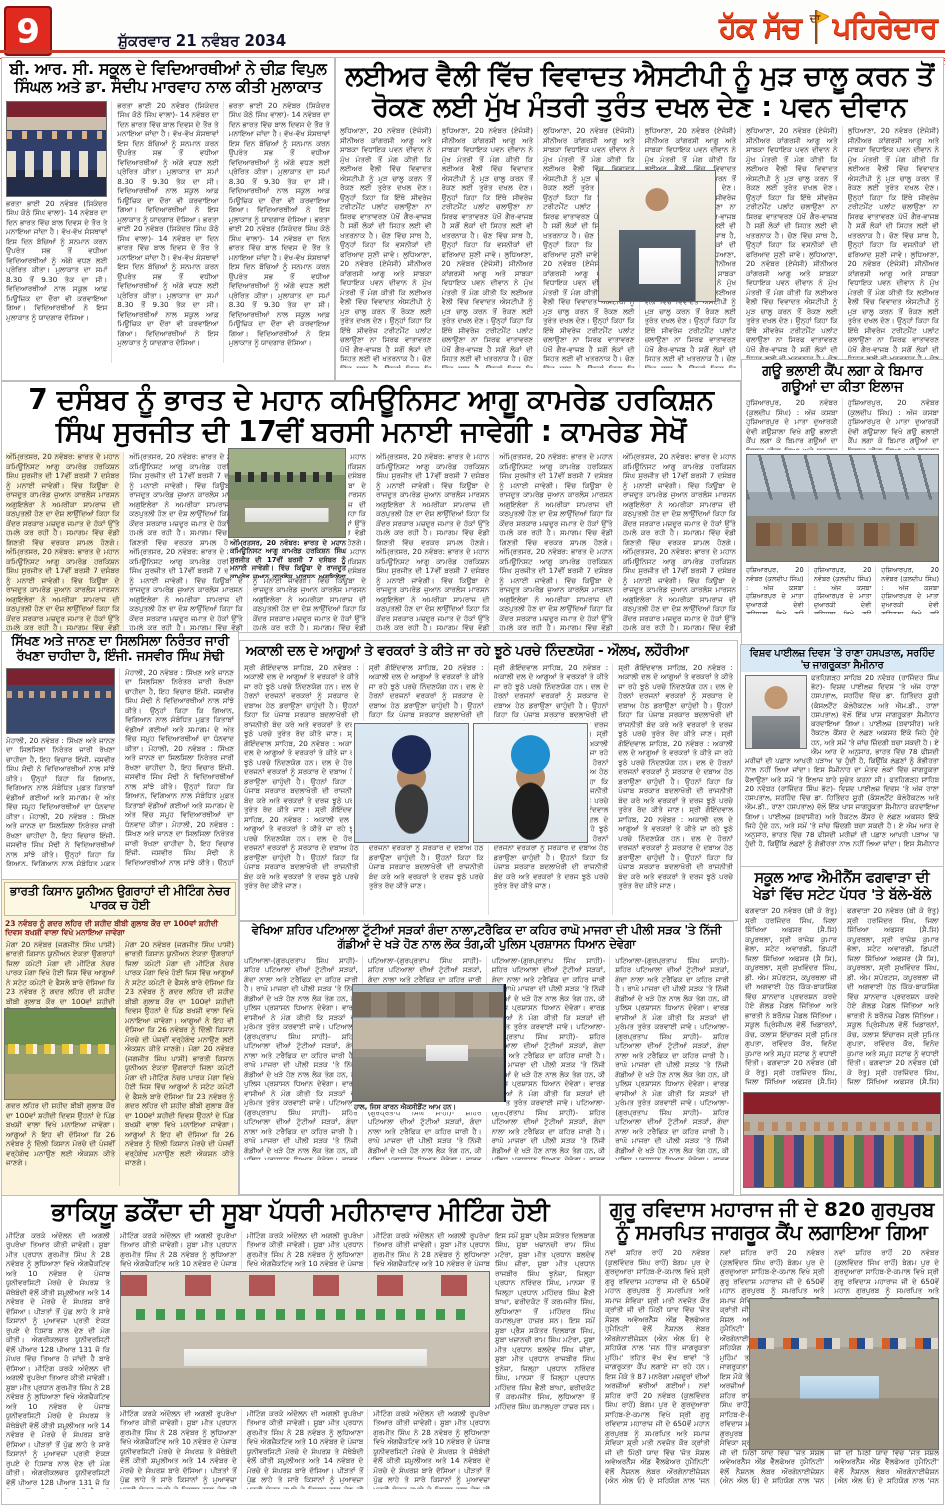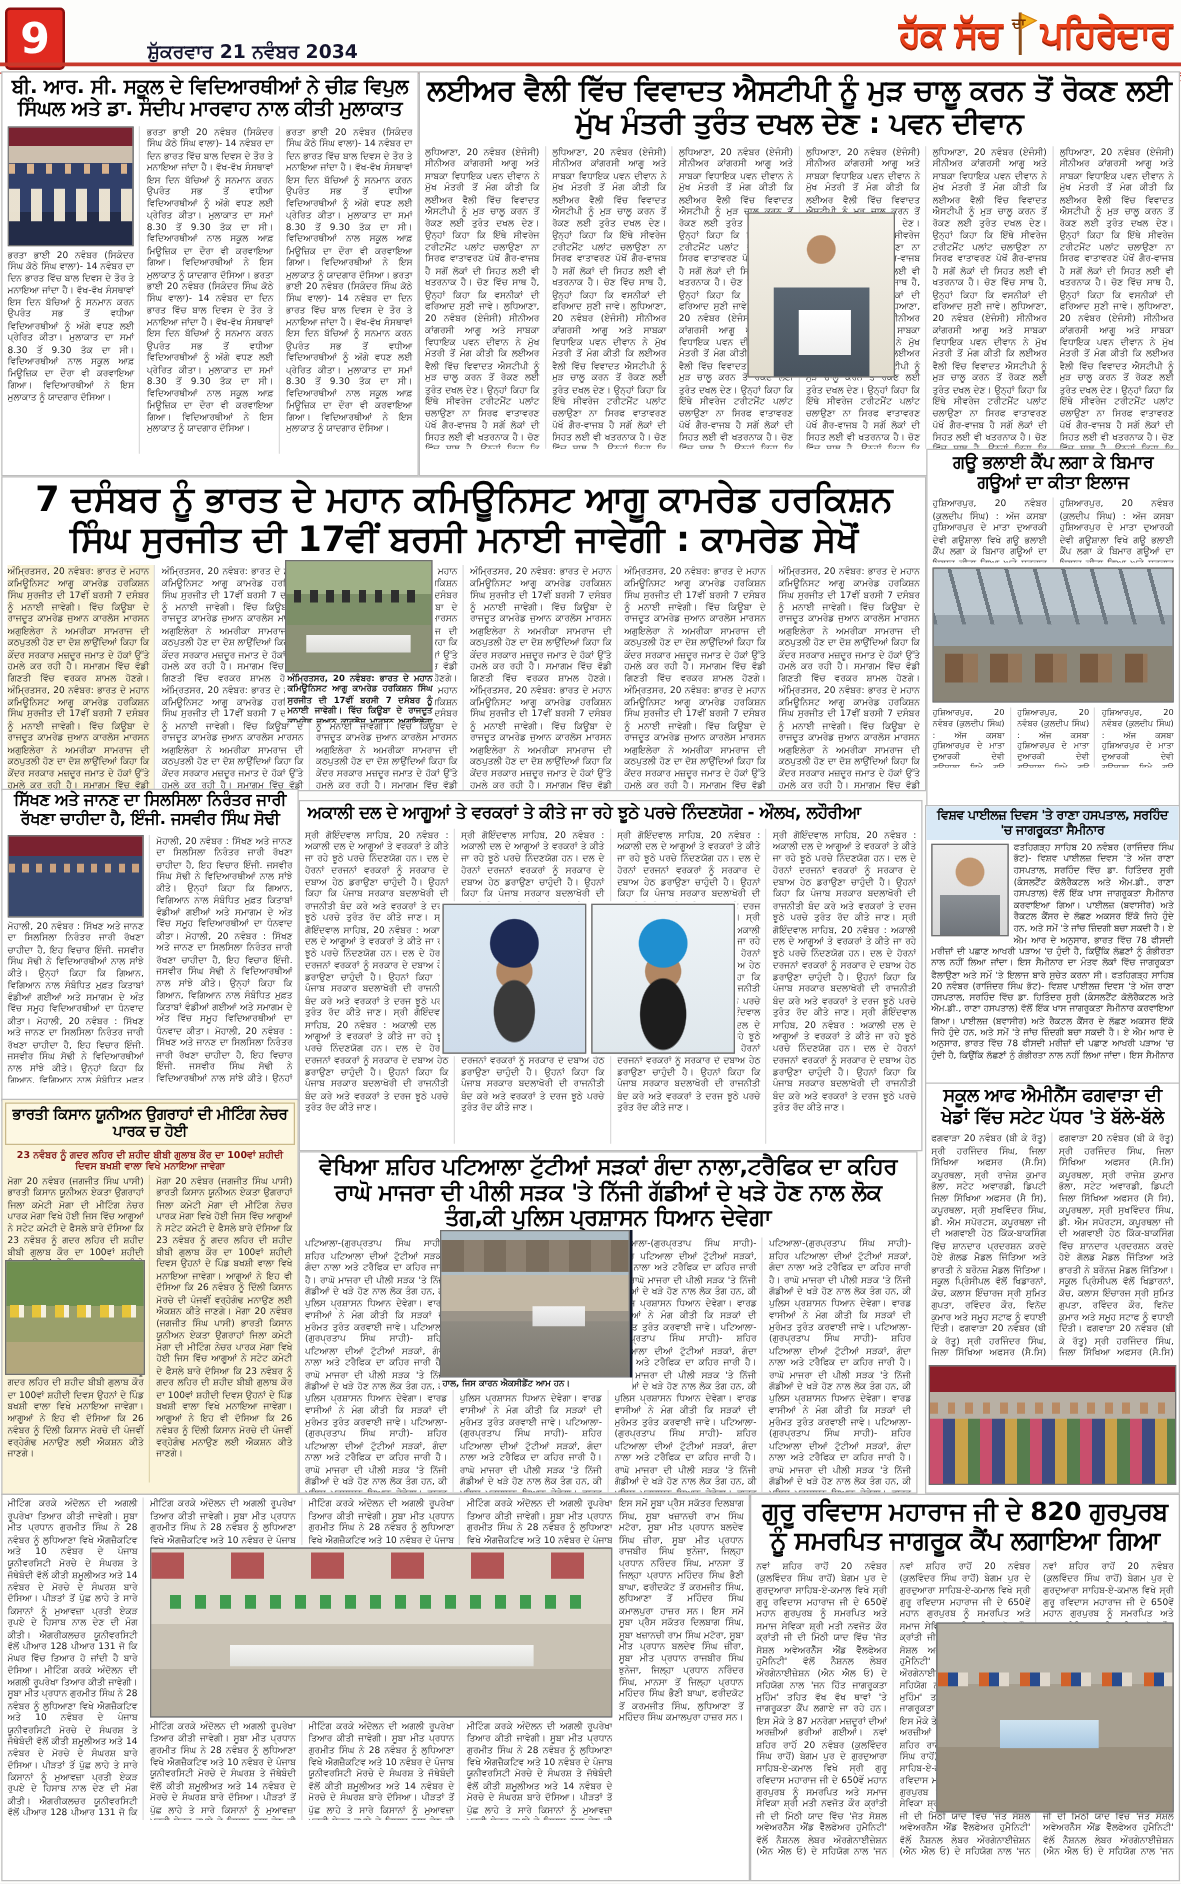--- a/index.html
+++ b/index.html
@@ -22,30 +22,30 @@
   
   .art{position:absolute;box-shadow:0 0 0 1px #bdbdbd;background:#fff;overflow:hidden}
   .hl{font-weight:bold;color:#050505;text-align:center;line-height:1.15;letter-spacing:-.3px;padding:2px 4px}
   .cols{display:flex;gap:5px;padding:2px 4px;overflow:hidden}
   .tcol{flex:1;font-size:7.2px;line-height:1.32;text-align:justify;overflow:hidden;
         border-right:1px solid #dcdcdc;padding-right:4px;color:#1c1c1c}
   .tcol:last-child{border-right:none;padding-right:0}
   .photo{border:1px solid #6f6f6f;background-color:#b5b5b5;background-repeat:no-repeat;box-sizing:border-box}
   .abs{position:absolute}
   .cap{font-size:6.8px;font-weight:bold;line-height:1.25;background:#fff;padding:1px 2px;text-align:justify}
-  .subhead{font-size:7.6px;font-weight:bold;color:#7c1212;text-align:center;padding:1px 3px;line-height:1.2}
+  .subhead{font-size:7.6px;font-weight:bold;color:#7c1212;padding:1px 3px;line-height:1.2}
   
   .hl-a1{font-size:16px}
-  .hl-a2{font-size:23px}
+  .hl-a2{font-size:27px}
   .hl-a3{font-size:28px}
   .hl-a4{font-size:14px}
   .hl-a5{font-size:13.5px;text-align:left;padding-left:6px}
   .hl-a6{font-size:13px}
   .hl-a7{font-size:12px;border:1px solid #c9b98a;background:#fdf8e3;margin:2px}
-  .hl-a8{font-size:18px}
+  .hl-a8{font-size:12px}
   .hl-rana{font-size:10px;background:#d9e9f6}
   .hl-a9{font-size:14.5px}
   .hl-a10{font-size:25px}
   .hl-a11{font-size:20px}
   .bg-cream{background:#fbf4da}
   
   .ph1{background-image:
     repeating-linear-gradient(90deg,rgba(243,234,214,.95) 0 9px,rgba(50,64,107,0) 9px 18px),
     repeating-linear-gradient(90deg,#d9b38e 0 5px,rgba(0,0,0,0) 5px 15px),
     linear-gradient(180deg,#7a2230 0 16%,#cdbfae 16% 30%,#31406a 30% 72%,#232c48 72% 100%);
@@ -258,20 +258,21 @@
       <div class="tcol">ਪਟਿਆਲਾ-(ਗੁਰਪ੍ਰਤਾਪ ਸਿੰਘ ਸਾਹੀ)- ਸ਼ਹਿਰ ਪਟਿਆਲਾ ਦੀਆਂ ਟੁੱਟੀਆਂ ਸੜਕਾਂ, ਗੰਦਾ ਨਾਲਾ ਅਤੇ ਟਰੈਫਿਕ ਦਾ ਕਹਿਰ ਜਾਰੀ ਹੈ। ਰਾਘੋ ਮਾਜਰਾ ਦੀ ਪੀਲੀ ਸੜਕ 'ਤੇ ਨਿੱਜੀ ਗੱਡੀਆਂ ਦੇ ਖੜੇ ਹੋਣ ਨਾਲ ਲੋਕ ਤੰਗ ਹਨ, ਕੀ ਪੁਲਿਸ ਪ੍ਰਸ਼ਾਸਨ ਧਿਆਨ ਦੇਵੇਗਾ। ਵਾਰਡ ਵਾਸੀਆਂ ਨੇ ਮੰਗ ਕੀਤੀ ਕਿ ਸੜਕਾਂ ਦੀ ਮੁਰੰਮਤ ਤੁਰੰਤ ਕਰਵਾਈ ਜਾਵੇ। ਪਟਿਆਲਾ-(ਗੁਰਪ੍ਰਤਾਪ ਸਿੰਘ ਸਾਹੀ)- ਸ਼ਹਿਰ ਪਟਿਆਲਾ ਦੀਆਂ ਟੁੱਟੀਆਂ ਸੜਕਾਂ, ਗੰਦਾ ਨਾਲਾ ਅਤੇ ਟਰੈਫਿਕ ਦਾ ਕਹਿਰ ਜਾਰੀ ਹੈ। ਰਾਘੋ ਮਾਜਰਾ ਦੀ ਪੀਲੀ ਸੜਕ 'ਤੇ ਨਿੱਜੀ ਗੱਡੀਆਂ ਦੇ ਖੜੇ ਹੋਣ ਨਾਲ ਲੋਕ ਤੰਗ ਹਨ, ਕੀ ਪੁਲਿਸ ਪ੍ਰਸ਼ਾਸਨ ਧਿਆਨ ਦੇਵੇਗਾ। ਵਾਰਡ ਵਾਸੀਆਂ ਨੇ ਮੰਗ ਕੀਤੀ ਕਿ ਸੜਕਾਂ ਦੀ ਮੁਰੰਮਤ ਤੁਰੰਤ ਕਰਵਾਈ ਜਾਵੇ। ਪਟਿਆਲਾ-(ਗੁਰਪ੍ਰਤਾਪ ਸਿੰਘ ਸਾਹੀ)- ਸ਼ਹਿਰ ਪਟਿਆਲਾ ਦੀਆਂ ਟੁੱਟੀਆਂ ਸੜਕਾਂ, ਗੰਦਾ ਨਾਲਾ ਅਤੇ ਟਰੈਫਿਕ ਦਾ ਕਹਿਰ ਜਾਰੀ ਹੈ। ਰਾਘੋ ਮਾਜਰਾ ਦੀ ਪੀਲੀ ਸੜਕ 'ਤੇ ਨਿੱਜੀ ਗੱਡੀਆਂ ਦੇ ਖੜੇ ਹੋਣ ਨਾਲ ਲੋਕ ਤੰਗ ਹਨ, ਕੀ ਪੁਲਿਸ ਪ੍ਰਸ਼ਾਸਨ ਧਿਆਨ ਦੇਵੇਗਾ। ਵਾਰਡ ਵਾਸੀਆਂ ਨੇ ਮੰਗ ਕੀਤੀ ਕਿ ਸੜਕਾਂ ਦੀ ਮੁਰੰਮਤ ਤੁਰੰਤ ਕਰਵਾਈ ਜਾਵੇ।</div>
       <div class="tcol">ਪਟਿਆਲਾ-(ਗੁਰਪ੍ਰਤਾਪ ਸਿੰਘ ਸਾਹੀ)- ਸ਼ਹਿਰ ਪਟਿਆਲਾ ਦੀਆਂ ਟੁੱਟੀਆਂ ਸੜਕਾਂ, ਗੰਦਾ ਨਾਲਾ ਅਤੇ ਟਰੈਫਿਕ ਦਾ ਕਹਿਰ ਜਾਰੀ ਹੈ। ਰਾਘੋ ਮਾਜਰਾ ਦੀ ਪੀਲੀ ਸੜਕ 'ਤੇ ਨਿੱਜੀ ਗੱਡੀਆਂ ਦੇ ਖੜੇ ਹੋਣ ਨਾਲ ਲੋਕ ਤੰਗ ਹਨ, ਕੀ ਪੁਲਿਸ ਪ੍ਰਸ਼ਾਸਨ ਧਿਆਨ ਦੇਵੇਗਾ। ਵਾਰਡ ਵਾਸੀਆਂ ਨੇ ਮੰਗ ਕੀਤੀ ਕਿ ਸੜਕਾਂ ਦੀ ਮੁਰੰਮਤ ਤੁਰੰਤ ਕਰਵਾਈ ਜਾਵੇ। ਪਟਿਆਲਾ-(ਗੁਰਪ੍ਰਤਾਪ ਸਿੰਘ ਸਾਹੀ)- ਸ਼ਹਿਰ ਪਟਿਆਲਾ ਦੀਆਂ ਟੁੱਟੀਆਂ ਸੜਕਾਂ, ਗੰਦਾ ਨਾਲਾ ਅਤੇ ਟਰੈਫਿਕ ਦਾ ਕਹਿਰ ਜਾਰੀ ਹੈ। ਰਾਘੋ ਮਾਜਰਾ ਦੀ ਪੀਲੀ ਸੜਕ 'ਤੇ ਨਿੱਜੀ ਗੱਡੀਆਂ ਦੇ ਖੜੇ ਹੋਣ ਨਾਲ ਲੋਕ ਤੰਗ ਹਨ, ਕੀ ਪੁਲਿਸ ਪ੍ਰਸ਼ਾਸਨ ਧਿਆਨ ਦੇਵੇਗਾ। ਵਾਰਡ ਵਾਸੀਆਂ ਨੇ ਮੰਗ ਕੀਤੀ ਕਿ ਸੜਕਾਂ ਦੀ ਮੁਰੰਮਤ ਤੁਰੰਤ ਕਰਵਾਈ ਜਾਵੇ। ਪਟਿਆਲਾ-(ਗੁਰਪ੍ਰਤਾਪ ਸਿੰਘ ਸਾਹੀ)- ਸ਼ਹਿਰ ਪਟਿਆਲਾ ਦੀਆਂ ਟੁੱਟੀਆਂ ਸੜਕਾਂ, ਗੰਦਾ ਨਾਲਾ ਅਤੇ ਟਰੈਫਿਕ ਦਾ ਕਹਿਰ ਜਾਰੀ ਹੈ। ਰਾਘੋ ਮਾਜਰਾ ਦੀ ਪੀਲੀ ਸੜਕ 'ਤੇ ਨਿੱਜੀ ਗੱਡੀਆਂ ਦੇ ਖੜੇ ਹੋਣ ਨਾਲ ਲੋਕ ਤੰਗ ਹਨ, ਕੀ ਪੁਲਿਸ ਪ੍ਰਸ਼ਾਸਨ ਧਿਆਨ ਦੇਵੇਗਾ। ਵਾਰਡ ਵਾਸੀਆਂ ਨੇ ਮੰਗ ਕੀਤੀ ਕਿ ਸੜਕਾਂ ਦੀ ਮੁਰੰਮਤ ਤੁਰੰਤ ਕਰਵਾਈ ਜਾਵੇ।</div>
     </div>
     <div class="abs" style="left:112px;top:62px;width:154px;background:#0f172a">
       <div class="photo ph8" style="width:152px;height:118px"></div>
       <div class="cap">ਹਾਲ, ਜਿਸ ਕਾਰਨ ਐਕਸੀਡੈਂਟ ਆਮ ਹਨ।</div>
     </div>
   </div>
 
   <div class="art" style="left:2px;top:1196px;width:597px;height:308px">
+    <div class="hl hl-a10">ਭਾਕਿਯੂ ਡਕੌਂਦਾ ਦੀ ਸੂਬਾ ਪੱਧਰੀ ਮਹੀਨਾਵਾਰ ਮੀਟਿੰਗ ਹੋਈ</div>
     <div style="display:flex;gap:5px;padding:2px 4px;height:258px;overflow:hidden">
       <div class="tcol" style="flex:0 0 104px">ਮੀਟਿੰਗ ਕਰਕੇ ਅੰਦੋਲਨ ਦੀ ਅਗਲੀ ਰੂਪਰੇਖਾ ਤਿਆਰ ਕੀਤੀ ਜਾਵੇਗੀ। ਸੂਬਾ ਮੀਤ ਪ੍ਰਧਾਨ ਗੁਰਮੀਤ ਸਿੰਘ ਨੇ 28 ਨਵੰਬਰ ਨੂੰ ਲੁਧਿਆਣਾ ਵਿਖੇ ਐਗਜ਼ੈਕਟਿਵ ਅਤੇ 10 ਨਵੰਬਰ ਦੇ ਪੰਜਾਬ ਯੂਨੀਵਰਸਿਟੀ ਮੋਰਚੇ ਦੇ ਸੰਘਰਸ਼ ਤੇ ਜੱਥੇਬੰਦੀ ਵੱਲੋਂ ਕੀਤੀ ਸ਼ਮੂਲੀਅਤ ਅਤੇ 14 ਨਵੰਬਰ ਦੇ ਮੋਰਚੇ ਦੇ ਸੰਘਰਸ਼ ਬਾਰੇ ਦੱਸਿਆ। ਪੀੜਤਾਂ ਤੋਂ ਪੁੱਛ ਲਾਹੇ ਤੇ ਸਾਰੇ ਕਿਸਾਨਾਂ ਨੂੰ ਮੁਆਵਜ਼ਾ ਪ੍ਰਤੀ ਏਕੜ ਰੁਪਏ ਦੇ ਹਿਸਾਬ ਨਾਲ ਦੇਣ ਦੀ ਮੰਗ ਕੀਤੀ। ਐਗਰੀਕਲਚਰ ਯੂਨੀਵਰਸਿਟੀ ਵੱਲੋਂ ਪੀਆਰ 128 ਪੀਆਰ 131 ਜੋ ਕਿ ਮੱਘਰ ਵਿੱਚ ਤਿਆਰ ਹੋ ਜਾਂਦੀ ਹੈ ਬਾਰੇ ਦੱਸਿਆ। ਮੀਟਿੰਗ ਕਰਕੇ ਅੰਦੋਲਨ ਦੀ ਅਗਲੀ ਰੂਪਰੇਖਾ ਤਿਆਰ ਕੀਤੀ ਜਾਵੇਗੀ। ਸੂਬਾ ਮੀਤ ਪ੍ਰਧਾਨ ਗੁਰਮੀਤ ਸਿੰਘ ਨੇ 28 ਨਵੰਬਰ ਨੂੰ ਲੁਧਿਆਣਾ ਵਿਖੇ ਐਗਜ਼ੈਕਟਿਵ ਅਤੇ 10 ਨਵੰਬਰ ਦੇ ਪੰਜਾਬ ਯੂਨੀਵਰਸਿਟੀ ਮੋਰਚੇ ਦੇ ਸੰਘਰਸ਼ ਤੇ ਜੱਥੇਬੰਦੀ ਵੱਲੋਂ ਕੀਤੀ ਸ਼ਮੂਲੀਅਤ ਅਤੇ 14 ਨਵੰਬਰ ਦੇ ਮੋਰਚੇ ਦੇ ਸੰਘਰਸ਼ ਬਾਰੇ ਦੱਸਿਆ। ਪੀੜਤਾਂ ਤੋਂ ਪੁੱਛ ਲਾਹੇ ਤੇ ਸਾਰੇ ਕਿਸਾਨਾਂ ਨੂੰ ਮੁਆਵਜ਼ਾ ਪ੍ਰਤੀ ਏਕੜ ਰੁਪਏ ਦੇ ਹਿਸਾਬ ਨਾਲ ਦੇਣ ਦੀ ਮੰਗ ਕੀਤੀ। ਐਗਰੀਕਲਚਰ ਯੂਨੀਵਰਸਿਟੀ ਵੱਲੋਂ ਪੀਆਰ 128 ਪੀਆਰ 131 ਜੋ ਕਿ ਮੱਘਰ ਵਿੱਚ ਤਿਆਰ ਹੋ ਜਾਂਦੀ ਹੈ ਬਾਰੇ ਦੱਸਿਆ।</div>
       <div style="flex:1;display:flex;flex-direction:column;gap:2px;overflow:hidden">
         <div class="cols" style="height:38px;padding:0">
           <div class="tcol">ਮੀਟਿੰਗ ਕਰਕੇ ਅੰਦੋਲਨ ਦੀ ਅਗਲੀ ਰੂਪਰੇਖਾ ਤਿਆਰ ਕੀਤੀ ਜਾਵੇਗੀ। ਸੂਬਾ ਮੀਤ ਪ੍ਰਧਾਨ ਗੁਰਮੀਤ ਸਿੰਘ ਨੇ 28 ਨਵੰਬਰ ਨੂੰ ਲੁਧਿਆਣਾ ਵਿਖੇ ਐਗਜ਼ੈਕਟਿਵ ਅਤੇ 10 ਨਵੰਬਰ ਦੇ ਪੰਜਾਬ ਯੂਨੀਵਰਸਿਟੀ ਮੋਰਚੇ ਦੇ ਸੰਘਰਸ਼ ਤੇ ਜੱਥੇਬੰਦੀ ਵੱਲੋਂ ਕੀਤੀ ਸ਼ਮੂਲੀਅਤ ਅਤੇ 14 ਨਵੰਬਰ ਦੇ ਮੋਰਚੇ ਦੇ ਸੰਘਰਸ਼ ਬਾਰੇ ਦੱਸਿਆ। ਪੀੜਤਾਂ ਤੋਂ ਪੁੱਛ ਲਾਹੇ ਤੇ ਸਾਰੇ ਕਿਸਾਨਾਂ ਨੂੰ ਮੁਆਵਜ਼ਾ ਪ੍ਰਤੀ ਏਕੜ ਰੁਪਏ ਦੇ ਹਿਸਾਬ ਨਾਲ ਦੇਣ ਦੀ ਮੰਗ ਕੀਤੀ। ਐਗਰੀਕਲਚਰ ਯੂਨੀਵਰਸਿਟੀ ਵੱਲੋਂ ਪੀਆਰ 128 ਪੀਆਰ 131 ਜੋ ਕਿ ਮੱਘਰ ਵਿੱਚ ਤਿਆਰ ਹੋ ਜਾਂਦੀ ਹੈ ਬਾਰੇ ਦੱਸਿਆ।</div>
           <div class="tcol">ਮੀਟਿੰਗ ਕਰਕੇ ਅੰਦੋਲਨ ਦੀ ਅਗਲੀ ਰੂਪਰੇਖਾ ਤਿਆਰ ਕੀਤੀ ਜਾਵੇਗੀ। ਸੂਬਾ ਮੀਤ ਪ੍ਰਧਾਨ ਗੁਰਮੀਤ ਸਿੰਘ ਨੇ 28 ਨਵੰਬਰ ਨੂੰ ਲੁਧਿਆਣਾ ਵਿਖੇ ਐਗਜ਼ੈਕਟਿਵ ਅਤੇ 10 ਨਵੰਬਰ ਦੇ ਪੰਜਾਬ ਯੂਨੀਵਰਸਿਟੀ ਮੋਰਚੇ ਦੇ ਸੰਘਰਸ਼ ਤੇ ਜੱਥੇਬੰਦੀ ਵੱਲੋਂ ਕੀਤੀ ਸ਼ਮੂਲੀਅਤ ਅਤੇ 14 ਨਵੰਬਰ ਦੇ ਮੋਰਚੇ ਦੇ ਸੰਘਰਸ਼ ਬਾਰੇ ਦੱਸਿਆ। ਪੀੜਤਾਂ ਤੋਂ ਪੁੱਛ ਲਾਹੇ ਤੇ ਸਾਰੇ ਕਿਸਾਨਾਂ ਨੂੰ ਮੁਆਵਜ਼ਾ ਪ੍ਰਤੀ ਏਕੜ ਰੁਪਏ ਦੇ ਹਿਸਾਬ ਨਾਲ ਦੇਣ ਦੀ ਮੰਗ ਕੀਤੀ। ਐਗਰੀਕਲਚਰ ਯੂਨੀਵਰਸਿਟੀ ਵੱਲੋਂ ਪੀਆਰ 128 ਪੀਆਰ 131 ਜੋ ਕਿ ਮੱਘਰ ਵਿੱਚ ਤਿਆਰ ਹੋ ਜਾਂਦੀ ਹੈ ਬਾਰੇ ਦੱਸਿਆ।</div>
           <div class="tcol">ਮੀਟਿੰਗ ਕਰਕੇ ਅੰਦੋਲਨ ਦੀ ਅਗਲੀ ਰੂਪਰੇਖਾ ਤਿਆਰ ਕੀਤੀ ਜਾਵੇਗੀ। ਸੂਬਾ ਮੀਤ ਪ੍ਰਧਾਨ ਗੁਰਮੀਤ ਸਿੰਘ ਨੇ 28 ਨਵੰਬਰ ਨੂੰ ਲੁਧਿਆਣਾ ਵਿਖੇ ਐਗਜ਼ੈਕਟਿਵ ਅਤੇ 10 ਨਵੰਬਰ ਦੇ ਪੰਜਾਬ ਯੂਨੀਵਰਸਿਟੀ ਮੋਰਚੇ ਦੇ ਸੰਘਰਸ਼ ਤੇ ਜੱਥੇਬੰਦੀ ਵੱਲੋਂ ਕੀਤੀ ਸ਼ਮੂਲੀਅਤ ਅਤੇ 14 ਨਵੰਬਰ ਦੇ ਮੋਰਚੇ ਦੇ ਸੰਘਰਸ਼ ਬਾਰੇ ਦੱਸਿਆ। ਪੀੜਤਾਂ ਤੋਂ ਪੁੱਛ ਲਾਹੇ ਤੇ ਸਾਰੇ ਕਿਸਾਨਾਂ ਨੂੰ ਮੁਆਵਜ਼ਾ ਪ੍ਰਤੀ ਏਕੜ ਰੁਪਏ ਦੇ ਹਿਸਾਬ ਨਾਲ ਦੇਣ ਦੀ ਮੰਗ ਕੀਤੀ। ਐਗਰੀਕਲਚਰ ਯੂਨੀਵਰਸਿਟੀ ਵੱਲੋਂ ਪੀਆਰ 128 ਪੀਆਰ 131 ਜੋ ਕਿ ਮੱਘਰ ਵਿੱਚ ਤਿਆਰ ਹੋ ਜਾਂਦੀ ਹੈ ਬਾਰੇ ਦੱਸਿਆ।</div>
         </div>
         <div class="photo ph10" style="width:100%;height:136px"></div>
         <div class="cols" style="flex:1;padding:0">

